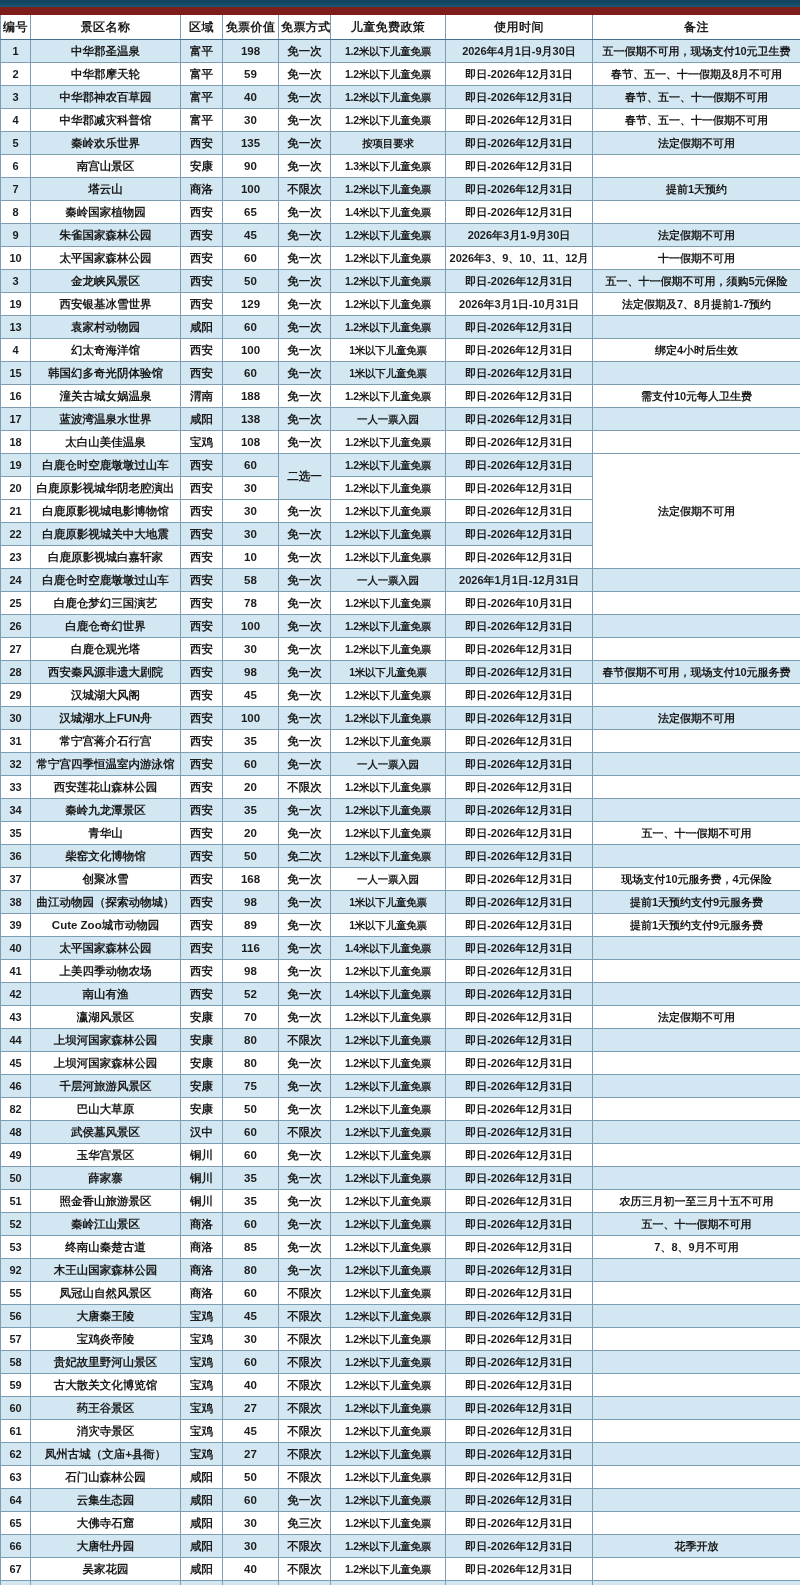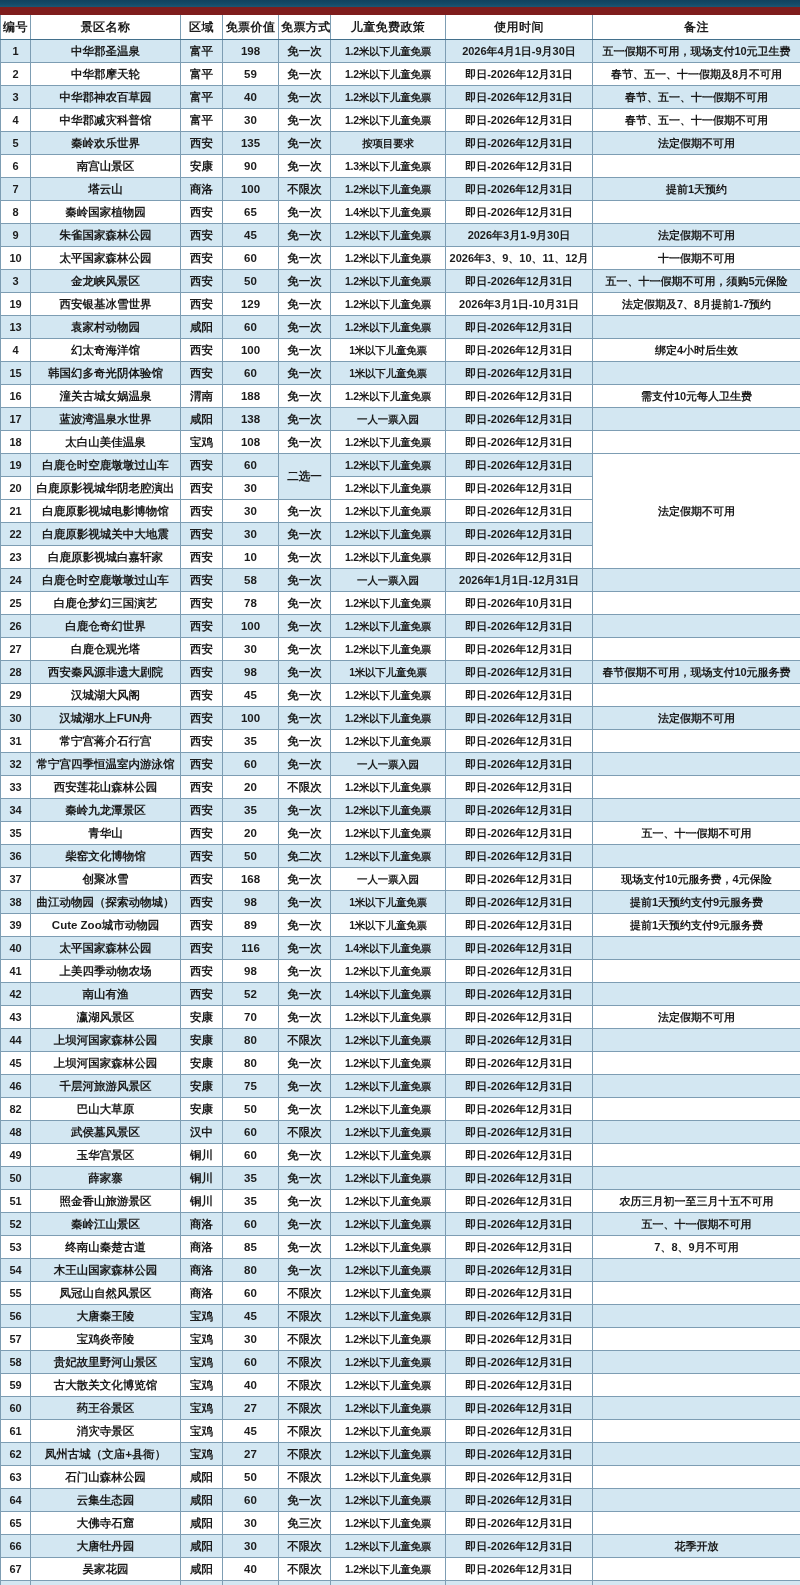--- a/index.html
+++ b/index.html
@@ -618,21 +618,21 @@
           <td class="idcell">53</td>
           <td class="name">终南山秦楚古道</td>
           <td>商洛</td>
           <td>85</td>
           <td>免一次</td>
           <td class="tight">1.2米以下儿童免票</td>
           <td class="time">即日-2026年12月31日</td>
           <td class="note">7、8、9月不可用</td>
         </tr>
         <tr class="stripe">
-          <td class="idcell">54</td>
+          <td class="idcell">92</td>
           <td class="name">木王山国家森林公园</td>
           <td>商洛</td>
           <td>80</td>
           <td>免一次</td>
           <td class="tight">1.2米以下儿童免票</td>
           <td class="time">即日-2026年12月31日</td>
           <td class="note"></td>
         </tr>
         <tr class="plain">
           <td class="idcell">55</td>

